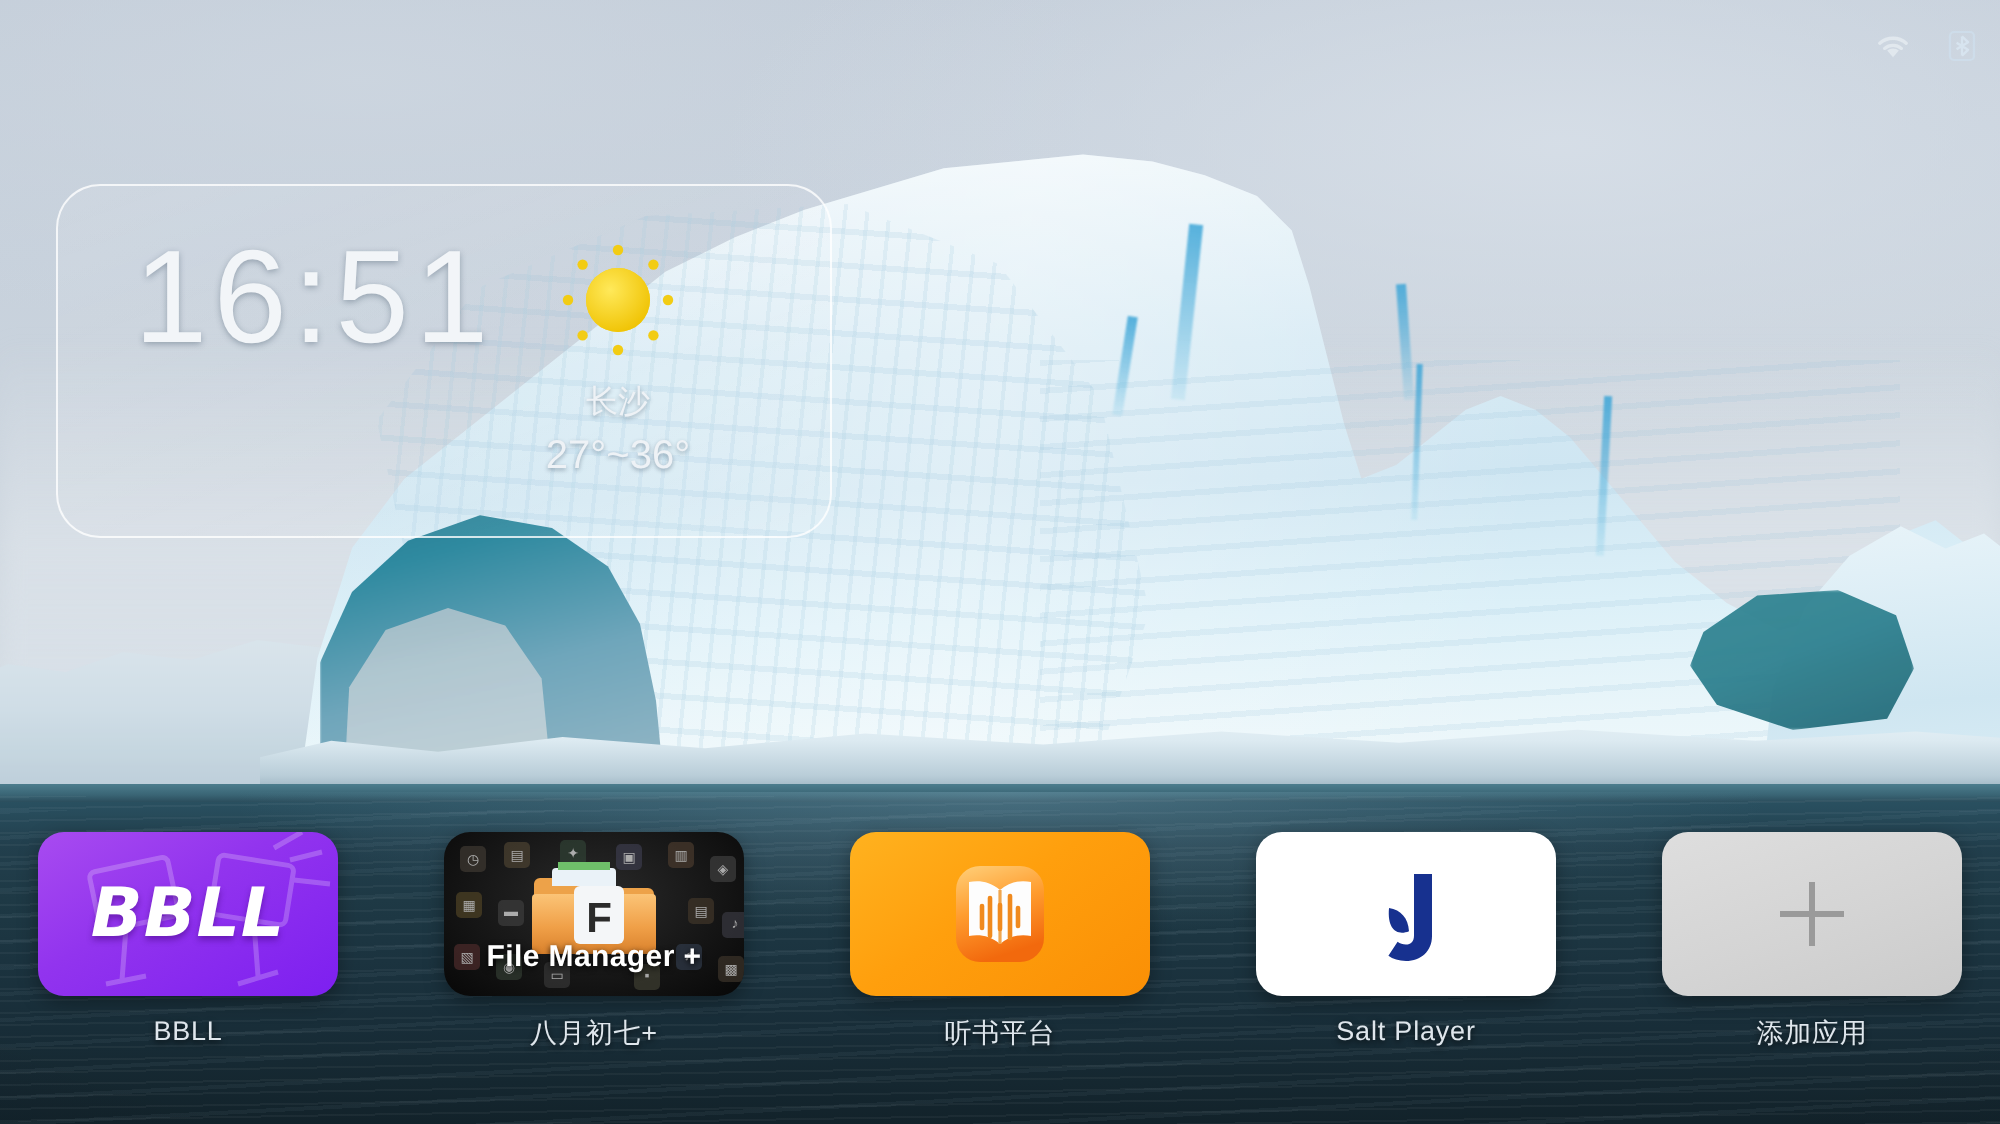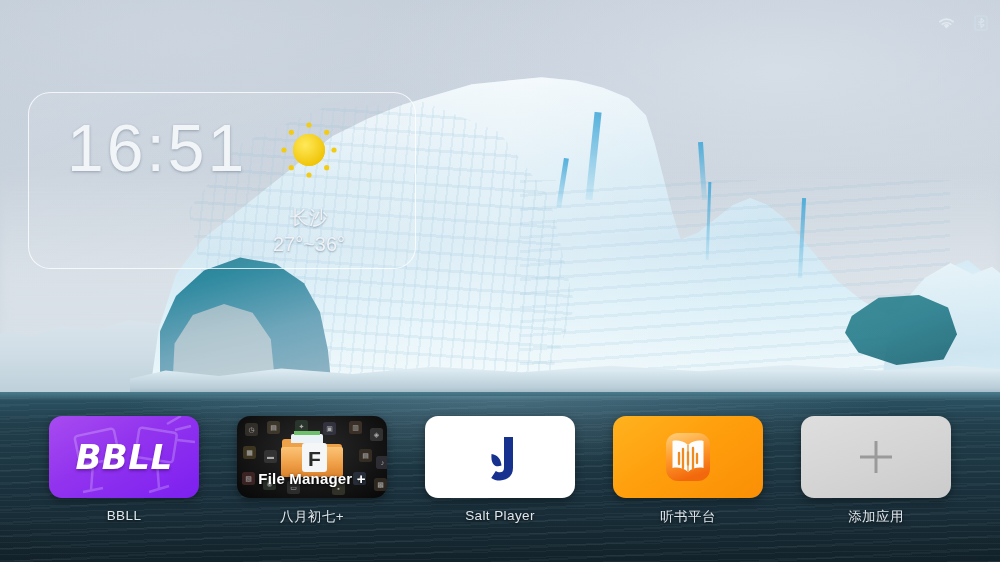--- a/index.html
+++ b/index.html
@@ -149,30 +149,30 @@
     z-index:30;
   }
   .w-left { position:absolute; left:38px; top:18px; }
   .w-time {
     font-size:66px; line-height:74px; font-weight:300; color:#f2f5f8;
     letter-spacing:3px; text-shadow:0 1px 3px rgba(40,60,80,.35);
   }
   .w-date { margin-top:12px; font-size:16px; line-height:27px; color:#eef2f6; font-weight:400;
     text-shadow:0 1px 2px rgba(40,60,80,.4); }
   .w-right { position:absolute; right:42px; top:22px; width:128px; text-align:center; }
-  .w-city { margin-top:20px; font-size:19px; color:#eef2f6; line-height:26px;
+  .w-city { margin-top:4px; font-size:16px; color:#eef2f6; line-height:26px;
     text-shadow:0 1px 2px rgba(40,60,80,.4); }
   .w-temp { font-size:20px; color:#eef2f6; line-height:26px;
     text-shadow:0 1px 2px rgba(40,60,80,.4); }
   .sun-wrap { height:70px; display:flex; align-items:center; justify-content:center; }
 
   
   .dock {
     position:absolute; left:0; bottom:36px; width:1000px;
-    display:flex; justify-content:center; gap:38px; z-index:30;
+    display:flex; justify-content:center; gap:53px; z-index:30;
   }
   .app { width:150px; display:flex; flex-direction:column; align-items:center; cursor:pointer; }
   .tile {
     width:150px; height:82px; border-radius:13px; position:relative; overflow:hidden;
     box-shadow:0 3px 10px rgba(0,0,0,.34);
     display:flex; align-items:center; justify-content:center;
   }
   .app-label {
     margin-top:10px; font-size:13.5px; color:#dfe6ec; letter-spacing:.4px;
     text-shadow:0 1px 3px rgba(0,0,0,.75);
@@ -348,30 +348,20 @@
           </defs>
           <rect x="21" y="18" width="25" height="29" rx="3" fill="#f4f6f8"></rect>
           <text x="33.5" y="41" text-anchor="middle" font-family="Liberation Sans, sans-serif" font-size="21" font-weight="bold" fill="#2b2b2b">F</text>
         </svg>
         <div class="fm-caption">File Manager +</div>
       </div>
       <div class="app-label">八月初七+</div>
     </div>
 
     <div class="app">
-      <div class="tile t-salt">
-        <svg width="44" height="50" viewBox="0 0 44 50">
-          <path d="M26 5 h9 v31 c0 7.5 -5.5 12.5 -13 12.5 c-3.6 0 -6.6 -1 -8.8 -2.6 l4.6 -7 c1.2 .9 2.6 1.4 4.1 1.4 c2.6 0 4.1 -1.7 4.1 -4.6 z" fill="#17318f"></path>
-          <path d="M13.5 22 c6 1 9.6 5 10 11.6 c-5.6 2.3 -11 -.4 -10 -11.6 z" fill="#17318f"></path>
-        </svg>
-      </div>
-      <div class="app-label">Salt Player</div>
-    </div>
-
-    <div class="app">
       <div class="tile t-listen">
         <svg width="58" height="58" viewBox="0 0 58 58">
           <rect x="7" y="5" width="44" height="48" rx="12" fill="url(#og)"></rect>
           <defs>
             <linearGradient id="og" x1="0" y1="0" x2="0.3" y2="1">
               <stop offset="0%" stop-color="#ffd07a"></stop>
               <stop offset="50%" stop-color="#ff9c2e"></stop>
               <stop offset="100%" stop-color="#f2690d"></stop>
             </linearGradient>
           </defs>
@@ -384,20 +374,30 @@
             <path d="M29 24.5 v12"></path>
             <path d="M34 20 v21"></path>
             <path d="M38 26 v9"></path>
           </g>
         </svg>
       </div>
       <div class="app-label">听书平台</div>
     </div>
 
     <div class="app">
+      <div class="tile t-salt">
+        <svg width="44" height="50" viewBox="0 0 44 50">
+          <path d="M26 5 h9 v31 c0 7.5 -5.5 12.5 -13 12.5 c-3.6 0 -6.6 -1 -8.8 -2.6 l4.6 -7 c1.2 .9 2.6 1.4 4.1 1.4 c2.6 0 4.1 -1.7 4.1 -4.6 z" fill="#17318f"></path>
+          <path d="M13.5 22 c6 1 9.6 5 10 11.6 c-5.6 2.3 -11 -.4 -10 -11.6 z" fill="#17318f"></path>
+        </svg>
+      </div>
+      <div class="app-label">Salt Player</div>
+    </div>
+
+    <div class="app">
       <div class="tile t-add">
         <svg width="44" height="44" viewBox="0 0 44 44">
           <path d="M22 6 v32 M6 22 h32" stroke="#9a9a9a" stroke-width="3" stroke-linecap="butt"></path>
         </svg>
       </div>
       <div class="app-label">添加应用</div>
     </div>
 
   </div>
 </div>

